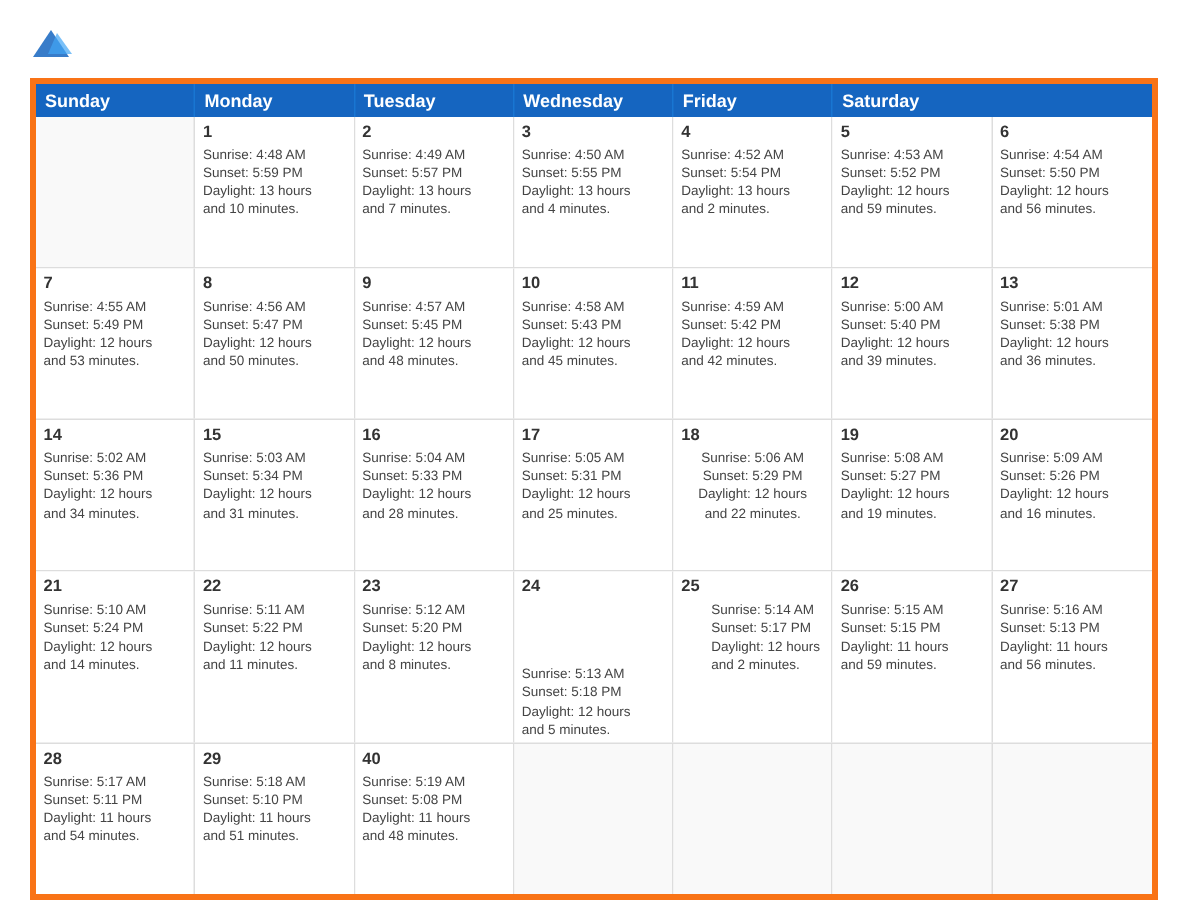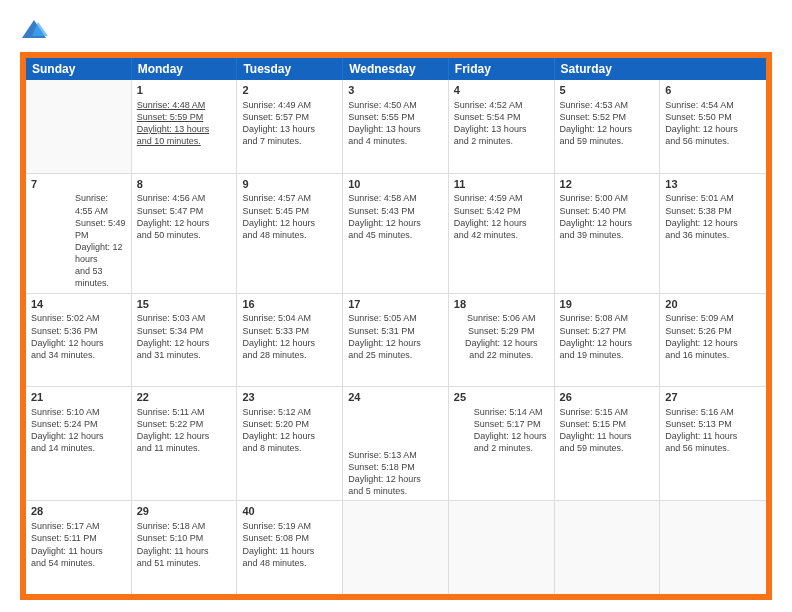--- a/index.html
+++ b/index.html
@@ -41,21 +41,21 @@
       font-weight: normal;
     }
     .subtitle {
       font-size: 14px;
       color: #555;
     }
     .calendar {
       flex: 1;
       display: flex;
       flex-direction: column;
-      border: 6px solid #f97316;
+      border: 4px solid #f97316;
     }
     .cal-header-row {
       display: grid;
       grid-template-columns: repeat(7, 1fr);
       background: #1565c0;
     }
     .cal-header-cell {
       color: #fff;
       font-size: 12px;
       font-weight: bold;
@@ -128,21 +128,21 @@
         <div class="cal-header-cell">Tuesday</div>
         <div class="cal-header-cell">Wednesday</div>
         <div class="cal-header-cell">Friday</div>
         <div class="cal-header-cell">Saturday</div>
       </div>
     <div class="cal-body">
     <div class="cal-row">
           <div class="cal-cell empty"></div>
           <div class="cal-cell">
             <div class="day-num">1</div>
-            <div class="cell-info" style="white-space: pre-line; text-decoration: underline;">Sunrise: 4:48 AM
+            <div class="cell-info" style="white-space: pre-line;">Sunrise: 4:48 AM
 Sunset: 5:59 PM
 Daylight: 13 hours
 and 10 minutes.</div>
           </div>
           <div class="cal-cell">
             <div class="day-num">2</div>
             <div class="cell-info" style="white-space: pre-line;">Sunrise: 4:49 AM
 Sunset: 5:57 PM
 Daylight: 13 hours
 and 7 minutes.</div>
@@ -172,21 +172,21 @@
             <div class="day-num">6</div>
             <div class="cell-info" style="white-space: pre-line;">Sunrise: 4:54 AM
 Sunset: 5:50 PM
 Daylight: 12 hours
 and 56 minutes.</div>
           </div>
         </div>
         <div class="cal-row">
           <div class="cal-cell">
             <div class="day-num">7</div>
-            <div class="cell-info" style="white-space: pre-line; margin-left: 44px;">Sunrise: 4:55 AM
+            <div class="cell-info" style="white-space: pre-line;">Sunrise: 4:55 AM
 Sunset: 5:49 PM
 Daylight: 12 hours
 and 53 minutes.</div>
           </div>
           <div class="cal-cell">
             <div class="day-num">8</div>
             <div class="cell-info" style="white-space: pre-line;">Sunrise: 4:56 AM
 Sunset: 5:47 PM
 Daylight: 12 hours
 and 50 minutes.</div>

